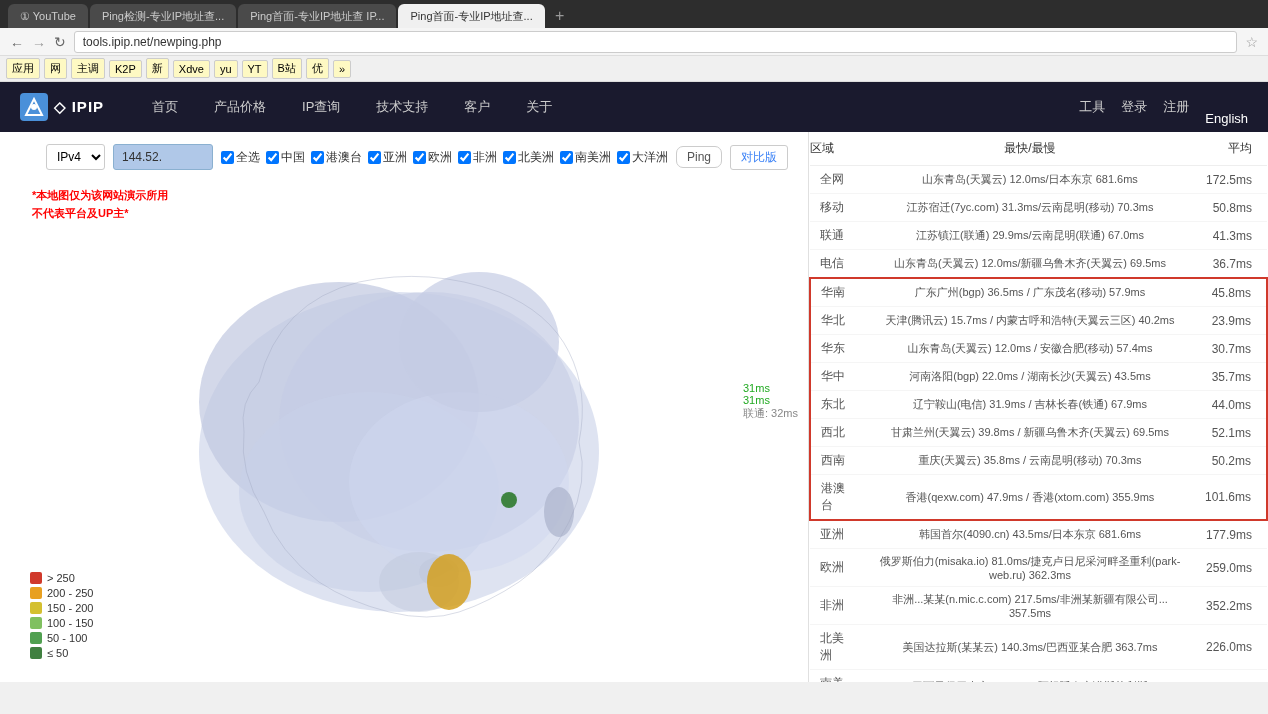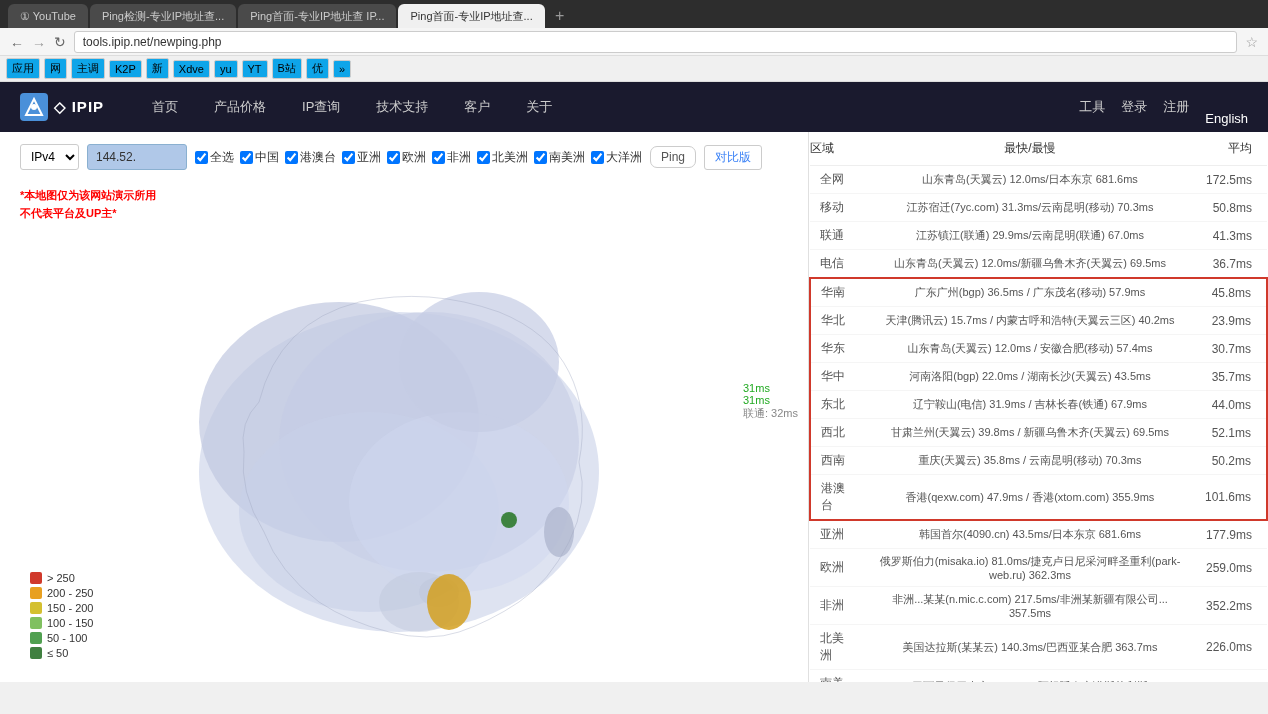--- a/index.html
+++ b/index.html
@@ -55,21 +55,21 @@
       display: flex;
       align-items: center;
       padding: 0 6px;
       gap: 4px;
       border-bottom: 1px solid #ddd;
       font-size: 11px;
       overflow: hidden;
     }
     .toolbar-btn {
       padding: 2px 5px;
-      background: #0ea5e9;
+      background: #fef9c3;
       border: 1px solid #ccc;
       border-radius: 2px;
       cursor: pointer;
       font-size: 11px;
       white-space: nowrap;
     }
 
     
     .page-wrapper {
       background: white;
@@ -148,20 +148,21 @@
     
     .controls-row {
       position: absolute;
       top: 12px;
       left: 20px;
       right: 20px;
       display: flex;
       align-items: center;
       gap: 8px;
       z-index: 10;
+      justify-content: flex-end;
     }
     .ip-version-select {
       background: white;
       border: 1px solid #ccc;
       border-radius: 3px;
       padding: 3px 6px;
       font-size: 12px;
       height: 26px;
     }
     .ip-input {
@@ -208,21 +209,21 @@
     }
 
     
     .map-svg-container {
       position: absolute;
       top: 50px;
       left: 0;
       right: 0;
       bottom: 0;
       display: flex;
-      align-items: flex-end;
+      align-items: flex-start;
       justify-content: center;
     }
 
     
     .map-legend {
       position: absolute;
       bottom: 20px;
       left: 30px;
       font-size: 11px;
       color: #333;
@@ -236,21 +237,21 @@
     .legend-dot {
       width: 12px;
       height: 12px;
       border-radius: 2px;
     }
 
     
     .watermark {
       position: absolute;
       top: 55px;
-      left: 20px;
+      left: 32px;
       font-size: 11px;
       color: red;
       font-weight: bold;
       line-height: 1.6;
     }
 
     
     .scrolling-banner {
       position: absolute;
       bottom: 0;

